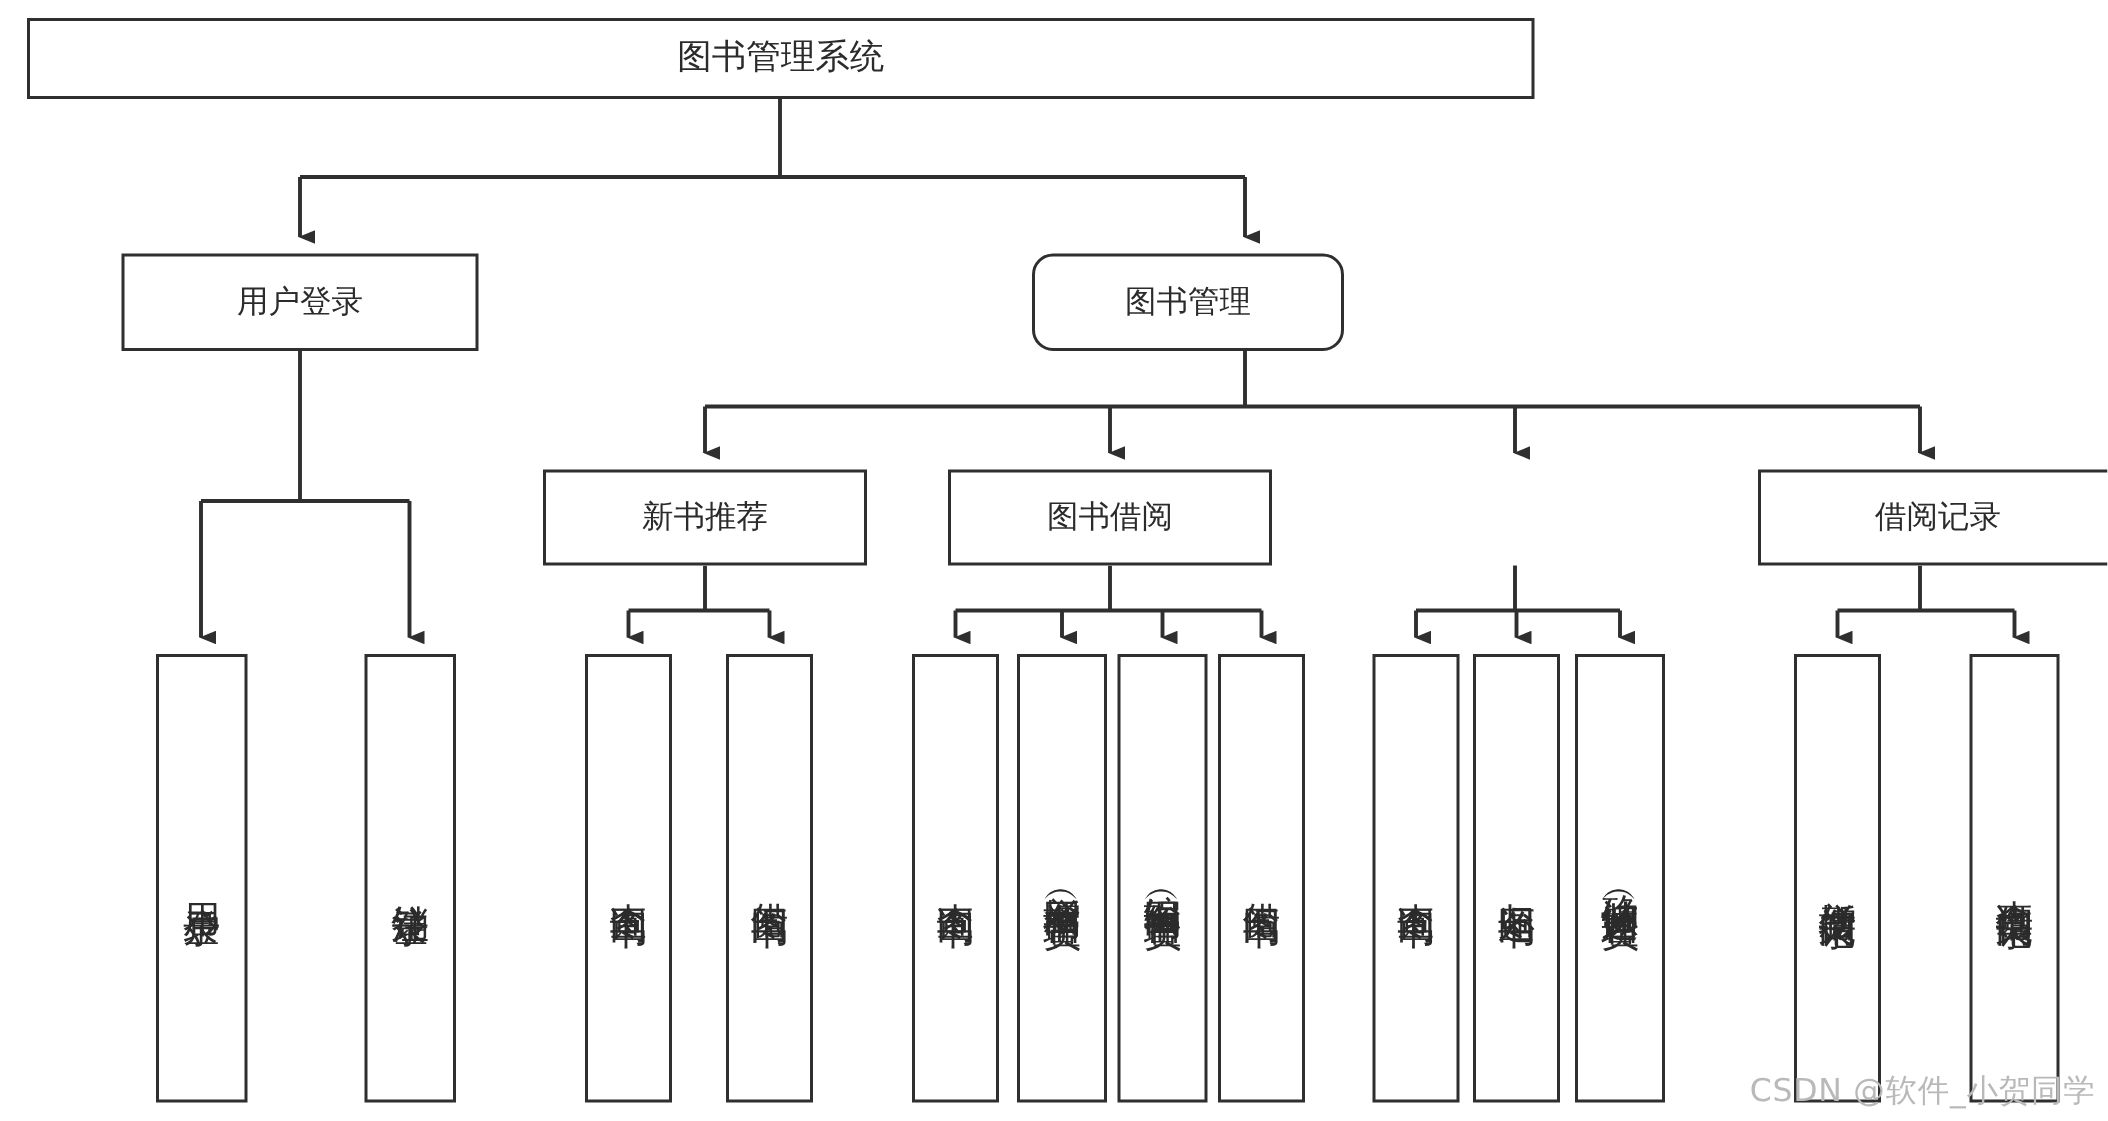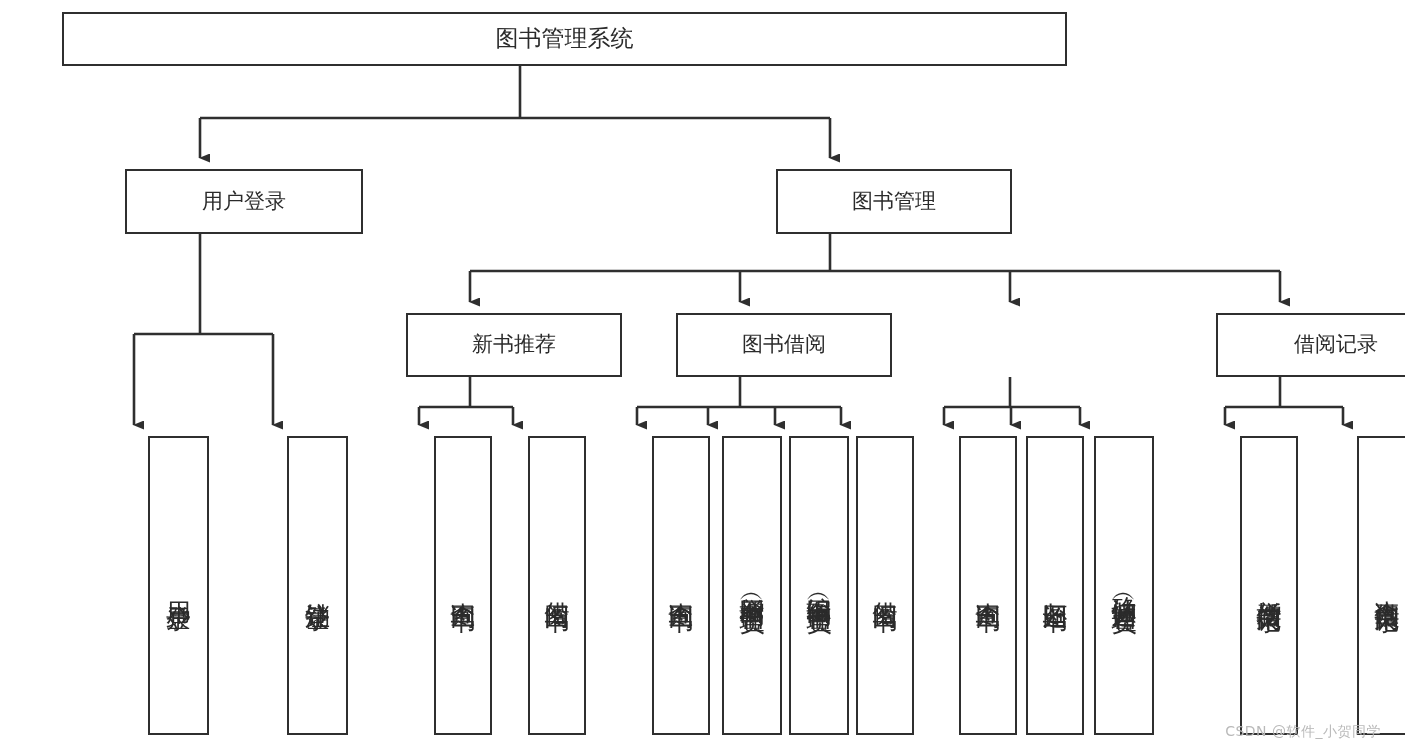--- a/index.html
+++ b/index.html
@@ -28,21 +28,20 @@
   }
   .node {
     position: absolute;
     box-sizing: border-box;
     border: 2px solid #2f2f2f;
     background: #ffffff;
     display: flex;
     align-items: center;
     justify-content: center;
     color: #2b2b2b;
-    margin-left: 44px;
   }
   .node .label {
     display: block;
     text-align: center;
     line-height: 1.12;
     white-space: nowrap;
   }
   
   .node.root .label {
     font-size: 23px;
@@ -59,23 +58,23 @@
   .node.leaf .label {
     writing-mode: vertical-rl;
     text-orientation: upright;
     font-size: 25px;
     line-height: 1.0;
     letter-spacing: 2px;
     white-space: nowrap;
   }
   #watermark {
     position: absolute;
-    right: 24px;
+    right: 8px;
     bottom: 6px;
-    font-size: 14px;
+    font-size: 21px;
     color: #b9b9b9;
     letter-spacing: 0.5px;
     white-space: nowrap;
     user-select: none;
   }
 </style>
 </head>
 <body>
 
 <div id="diagram-root">
@@ -130,21 +129,21 @@
     </g>
   </svg>
 
   <div class="node root" style="left: 18px; top: 12px; width: 1005px; height: 54px;">
     <span class="label">图书管理系统</span>
   </div>
 
   <div class="node branch" style="left: 81px; top: 169px; width: 238px; height: 65px;">
     <span class="label">用户登录</span>
   </div>
-  <div class="node branch" style="left: 732px; top: 169px; width: 236px; height: 65px;">
+  <div class="node branch" style="left: 688px; top: 169px; width: 208px; height: 65px; border-radius: 14px;">
     <span class="label">图书管理</span>
   </div>
 
   <div class="node branch" style="left: 632px; top: 313px; width: 216px; height: 64px;">
     <span class="label">图书借阅</span>
   </div>
   <div class="node branch" style="left: 362px; top: 313px; width: 216px; height: 64px;">
     <span class="label">新书推荐</span>
   </div>
   <div class="node branch" style="left: 1172px; top: 313px; width: 240px; height: 64px;">

